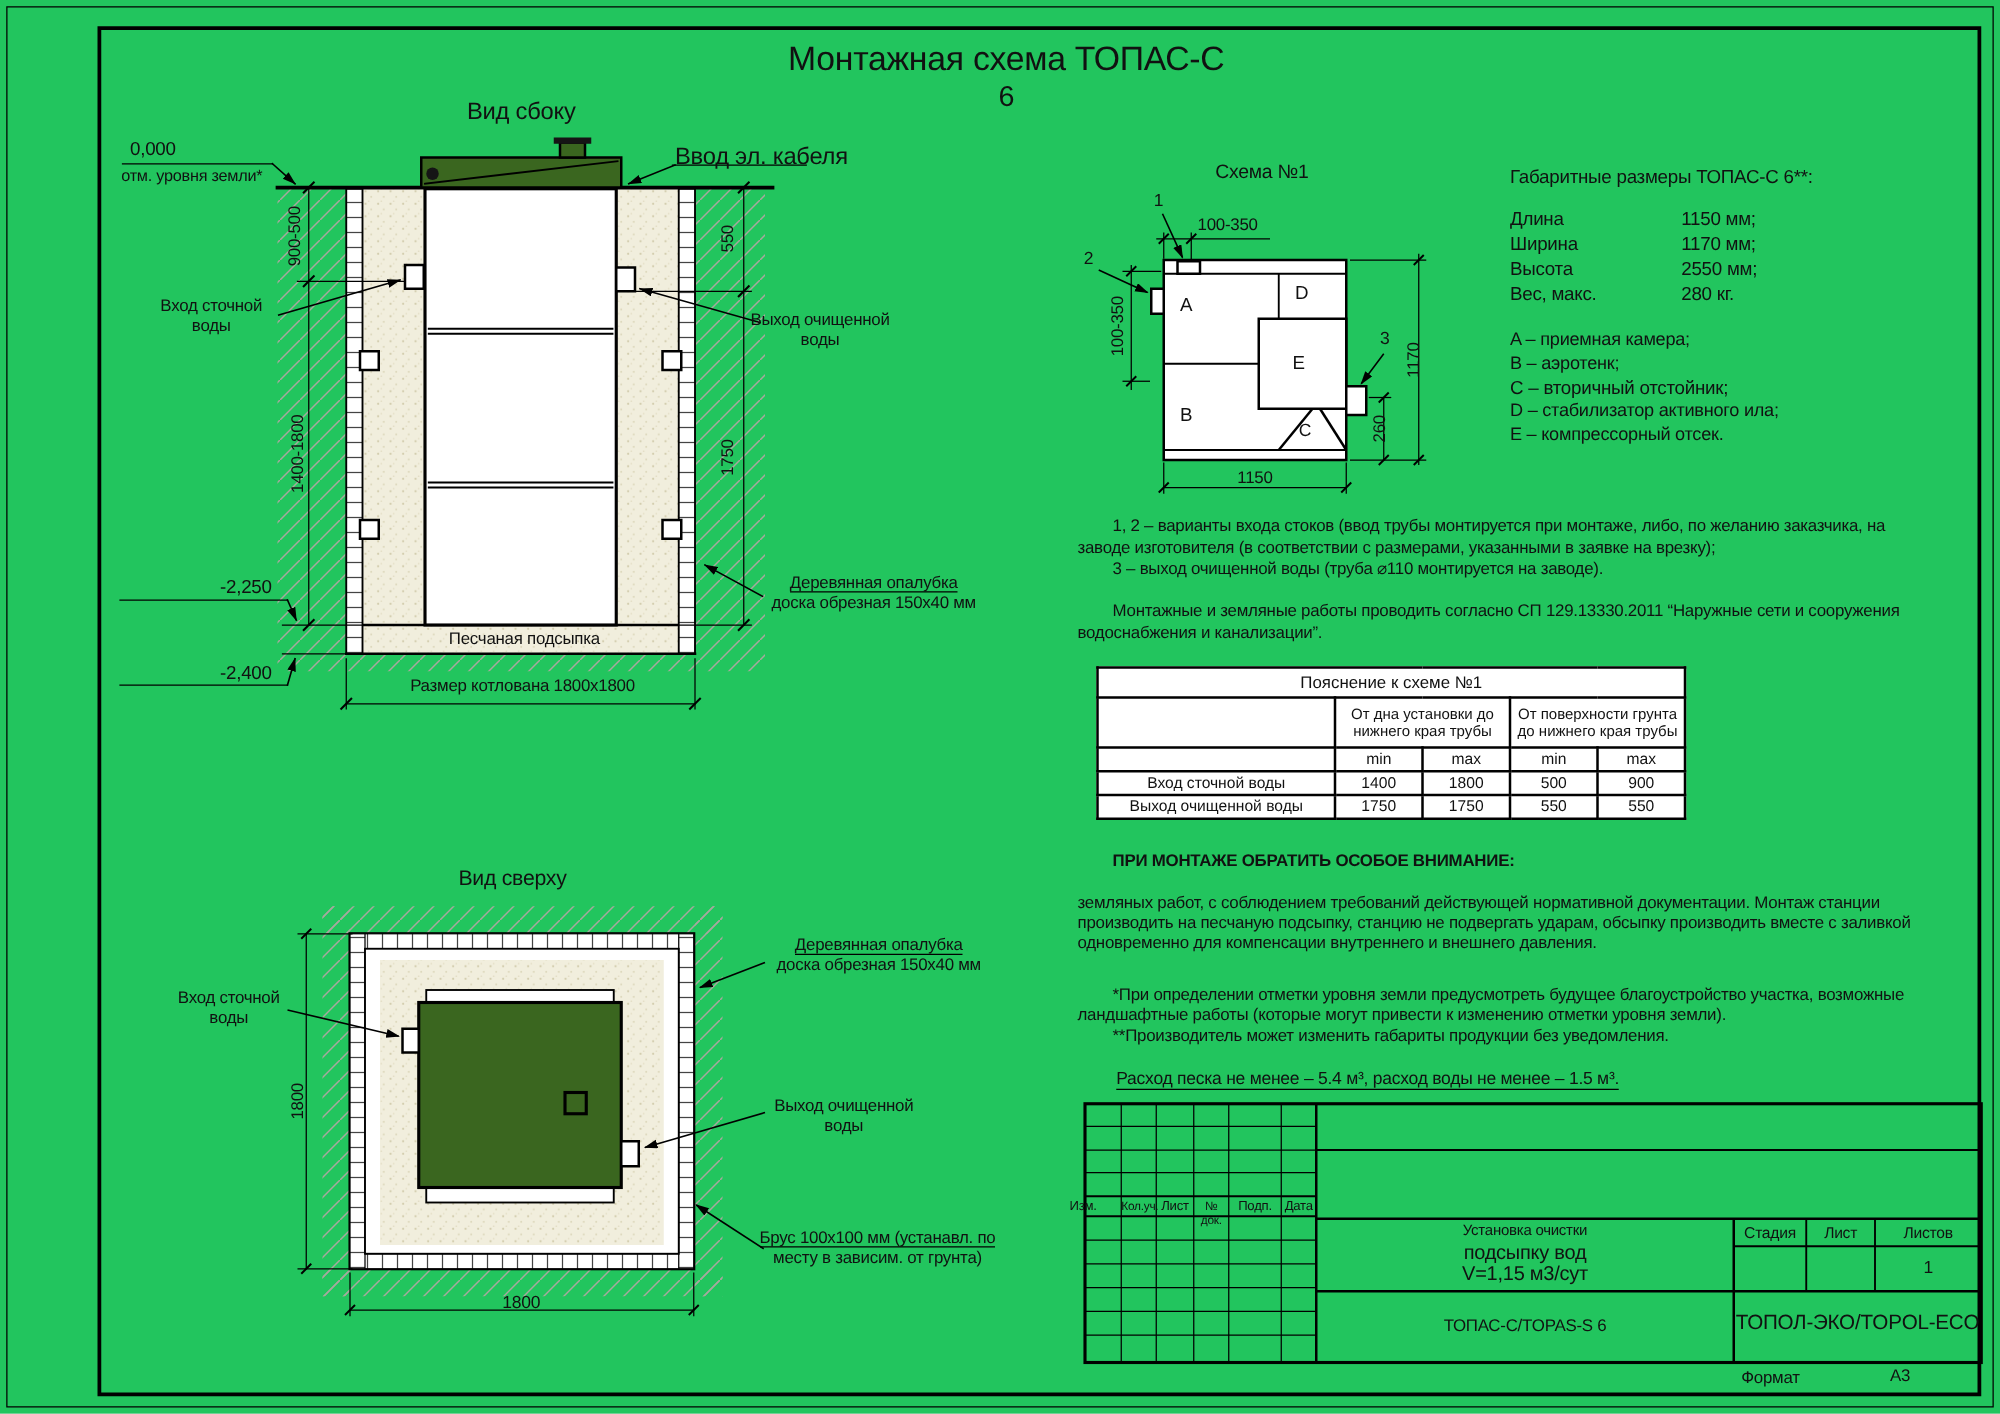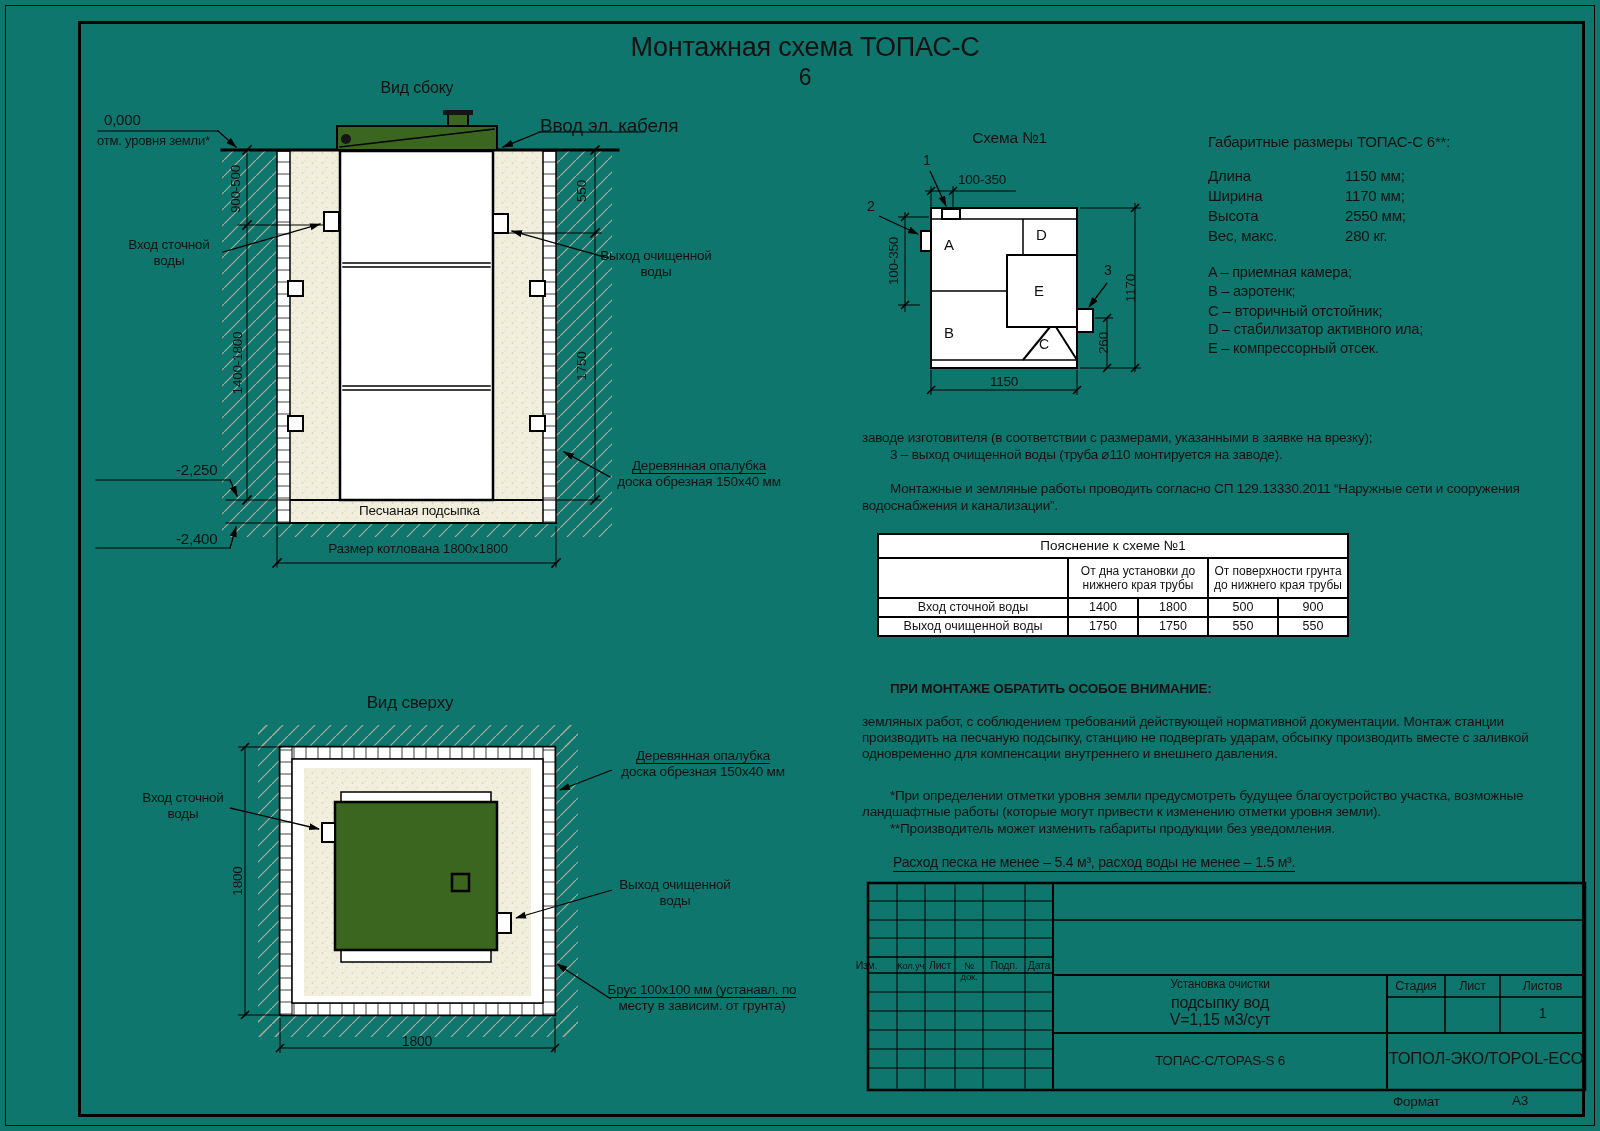--- a/index.html
+++ b/index.html
@@ -1,16 +1,16 @@
 <!DOCTYPE html>
 <html><head>
 <meta charset="utf-8">
 <style>
   html,body{margin:0;padding:0;background:#e8e8e8}
-  .page{position:relative;width:1600px;height:1131px;background:#0f766e;overflow:hidden;
+  .page{position:relative;width:1600px;height:1131px;background:#22c55e;overflow:hidden;
         font-family:"Liberation Sans","DejaVu Sans",sans-serif;color:#111}
   .outer-frame{position:absolute;left:5px;top:5px;width:1588px;height:1119px;border:1.5px solid #000}
   .inner-frame{position:absolute;left:78px;top:21px;width:1507px;height:1096px;border:3px solid #000;box-sizing:border-box}
   svg.linework{position:absolute;left:0;top:0}
   .lbl{position:absolute;line-height:1.18;white-space:nowrap;letter-spacing:-0.2px}
   .ctr{text-align:center;white-space:normal}
   .rot{display:flex;align-items:center;justify-content:center;transform:rotate(-90deg);height:16px}
   .u{border-bottom:1.5px solid #000}
   .b{font-weight:bold}
   table.expl{position:absolute;left:877px;top:533px;width:470px;border-collapse:collapse;table-layout:fixed;background:#fff}
@@ -227,21 +227,21 @@
       <line x1="1387" y1="975" x2="1387" y2="1090" stroke-width="2"></line>
       <line x1="1445" y1="975" x2="1445" y2="1033" stroke-width="1.5"></line>
       <line x1="1500" y1="975" x2="1500" y2="1033" stroke-width="1.5"></line>
       <line x1="1387" y1="997" x2="1585" y2="997" stroke-width="1.5"></line>
     </g>
   </svg>
 
   <div class="lbl ctr" style="left:555px;top:32px;width:500px;font-size:27px">Монтажная схема ТОПАС-С</div>
   <div class="lbl ctr" style="left:555px;top:64px;width:500px;font-size:23px">6</div>
 
-  <div class="lbl ctr" style="left:337px;top:79px;width:160px;font-size:16px">Вид сбоку</div>
+  <div class="lbl ctr" style="left:337px;top:79px;width:160px;font-size:19px">Вид сбоку</div>
   <div class="lbl" style="left:104px;top:111px;font-size:15px">0,000</div>
   <div class="lbl" style="left:97px;top:133px;font-size:13px">отм. уровня земли*</div>
   <div class="lbl ctr" style="left:116px;top:237px;width:106px;font-size:13.5px">Вход сточной воды</div>
   <div class="lbl" style="left:540px;top:115px;font-size:19px">Ввод эл. кабеля</div>
   <div class="lbl ctr" style="left:597px;top:248px;width:118px;font-size:13.5px">Выход очищенной воды</div>
   <div class="lbl ctr" style="left:608px;top:458px;width:182px;font-size:13.5px"><span class="u">Деревянная опалубка</span><br><span>доска обрезная 150х40 мм</span></div>
   <div class="lbl ctr" style="left:352px;top:503px;width:135px;font-size:13.5px">Песчаная подсыпка</div>
   <div class="lbl ctr" style="left:322px;top:541px;width:192px;font-size:13.5px">Размер котлована 1800х1800</div>
   <div class="lbl" style="left:176px;top:461px;font-size:15px">-2,250</div>
   <div class="lbl" style="left:176px;top:530px;font-size:15px">-2,400</div>
@@ -277,20 +277,21 @@
   <div class="lbl" style="left:1208px;top:167px;width:300px;font-size:15px"><span>Длина</span><span class="val">1150 мм;</span></div>
   <div class="lbl" style="left:1208px;top:187px;width:300px;font-size:15px"><span>Ширина</span><span class="val">1170 мм;</span></div>
   <div class="lbl" style="left:1208px;top:207px;width:300px;font-size:15px"><span>Высота</span><span class="val">2550 мм;</span></div>
   <div class="lbl" style="left:1208px;top:227px;width:300px;font-size:15px"><span>Вес, макс.</span><span class="val">280 кг.</span></div>
   <div class="lbl" style="left:1208px;top:264px;font-size:14.5px">A – приемная камера;</div>
   <div class="lbl" style="left:1208px;top:283px;font-size:14.5px">B – аэротенк;</div>
   <div class="lbl" style="left:1208px;top:302px;font-size:15px">C – вторичный отстойник;</div>
   <div class="lbl" style="left:1208px;top:321px;font-size:14.5px">D – стабилизатор активного ила;</div>
   <div class="lbl" style="left:1208px;top:340px;font-size:14.5px">E – компрессорный отсек.</div>
 
+  <div class="lbl" style="left:890px;top:413px;font-size:13.5px">1, 2 – варианты входа  стоков (ввод трубы монтируется при монтаже, либо, по желанию заказчика, на</div>
   <div class="lbl" style="left:862px;top:430px;font-size:13.5px">заводе изготовителя (в соответствии с размерами, указанными в заявке на врезку);</div>
   <div class="lbl" style="left:890px;top:447px;font-size:13.5px">3 – выход очищенной воды (труба ⌀110 монтируется на заводе).</div>
   <div class="lbl" style="left:890px;top:481px;font-size:13.5px">Монтажные и земляные работы проводить согласно СП 129.13330.2011 “Наружные сети и сооружения</div>
   <div class="lbl" style="left:862px;top:498px;font-size:13.5px">водоснабжения и канализации”.</div>
 
   <table class="expl">
     <colgroup>
         <col style="width:190px">
         <col style="width:70px">
         <col style="width:70px">
@@ -300,20 +301,27 @@
     <tbody>
         <tr>
           <td colspan="5" class="ttl">Пояснение к схеме №1</td>
         </tr>
     <tr style="height:40px">
       <td></td>
       <td colspan="2" style="font-size:12px">От дна установки до нижнего края трубы</td>
       <td colspan="2" style="font-size:12px">От поверхности грунта до нижнего края трубы</td>
     </tr>
     <tr style="height:19px">
+      <td></td>
+      <td>min</td>
+      <td>max</td>
+      <td>min</td>
+      <td>max</td>
+    </tr>
+    <tr style="height:19px">
       <td>Вход сточной воды</td>
       <td>1400</td>
       <td>1800</td>
       <td>500</td>
       <td>900</td>
     </tr>
     <tr style="height:19px">
       <td>Выход очищенной воды</td>
       <td>1750</td>
       <td>1750</td>

